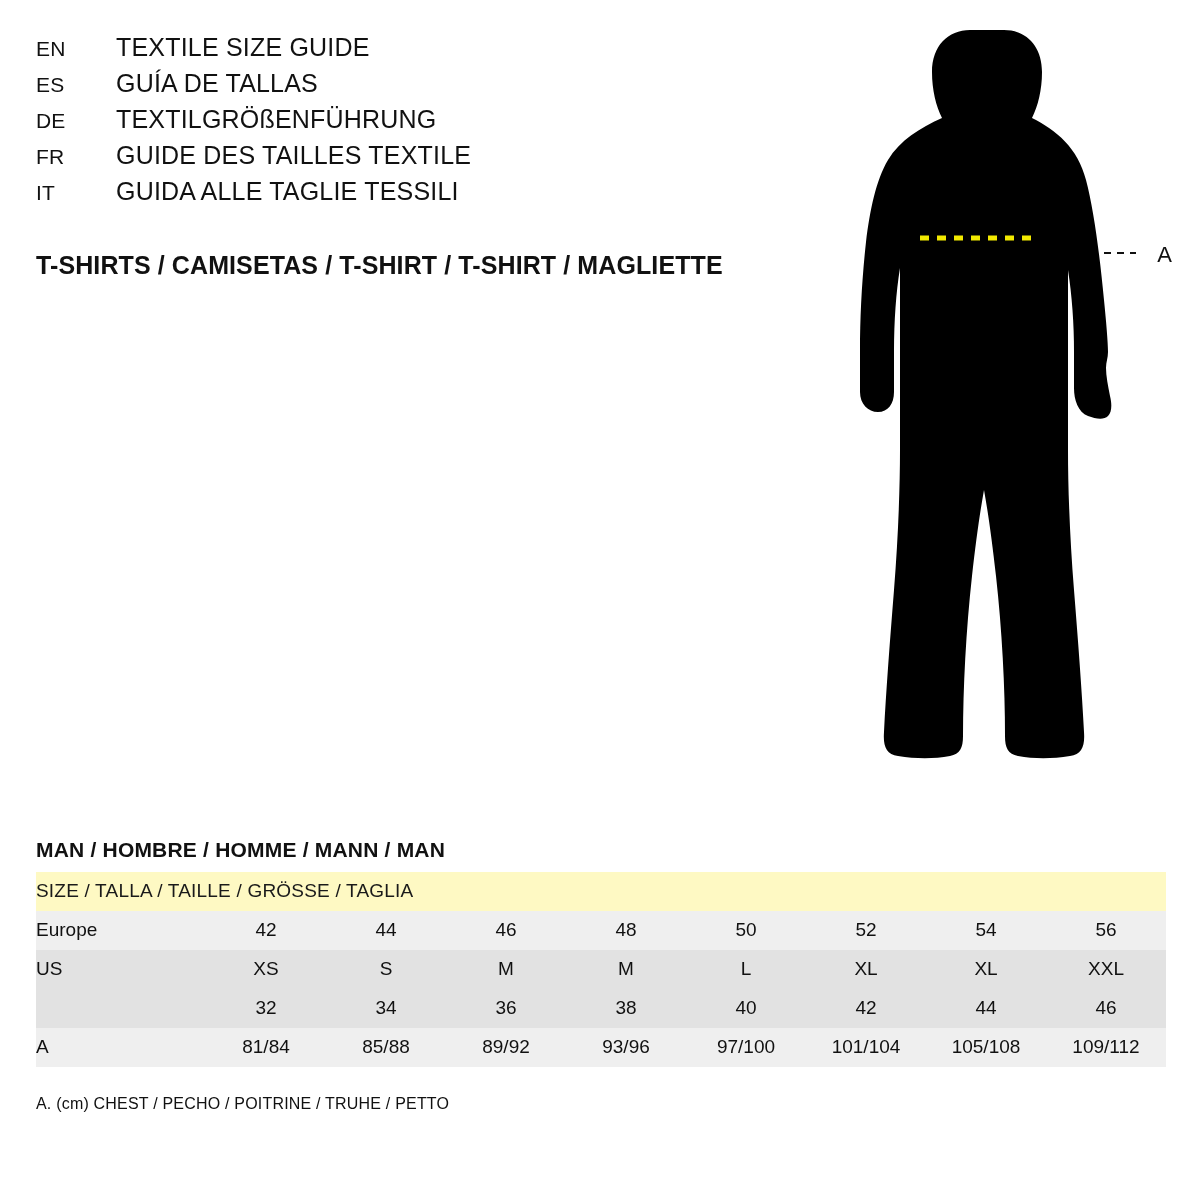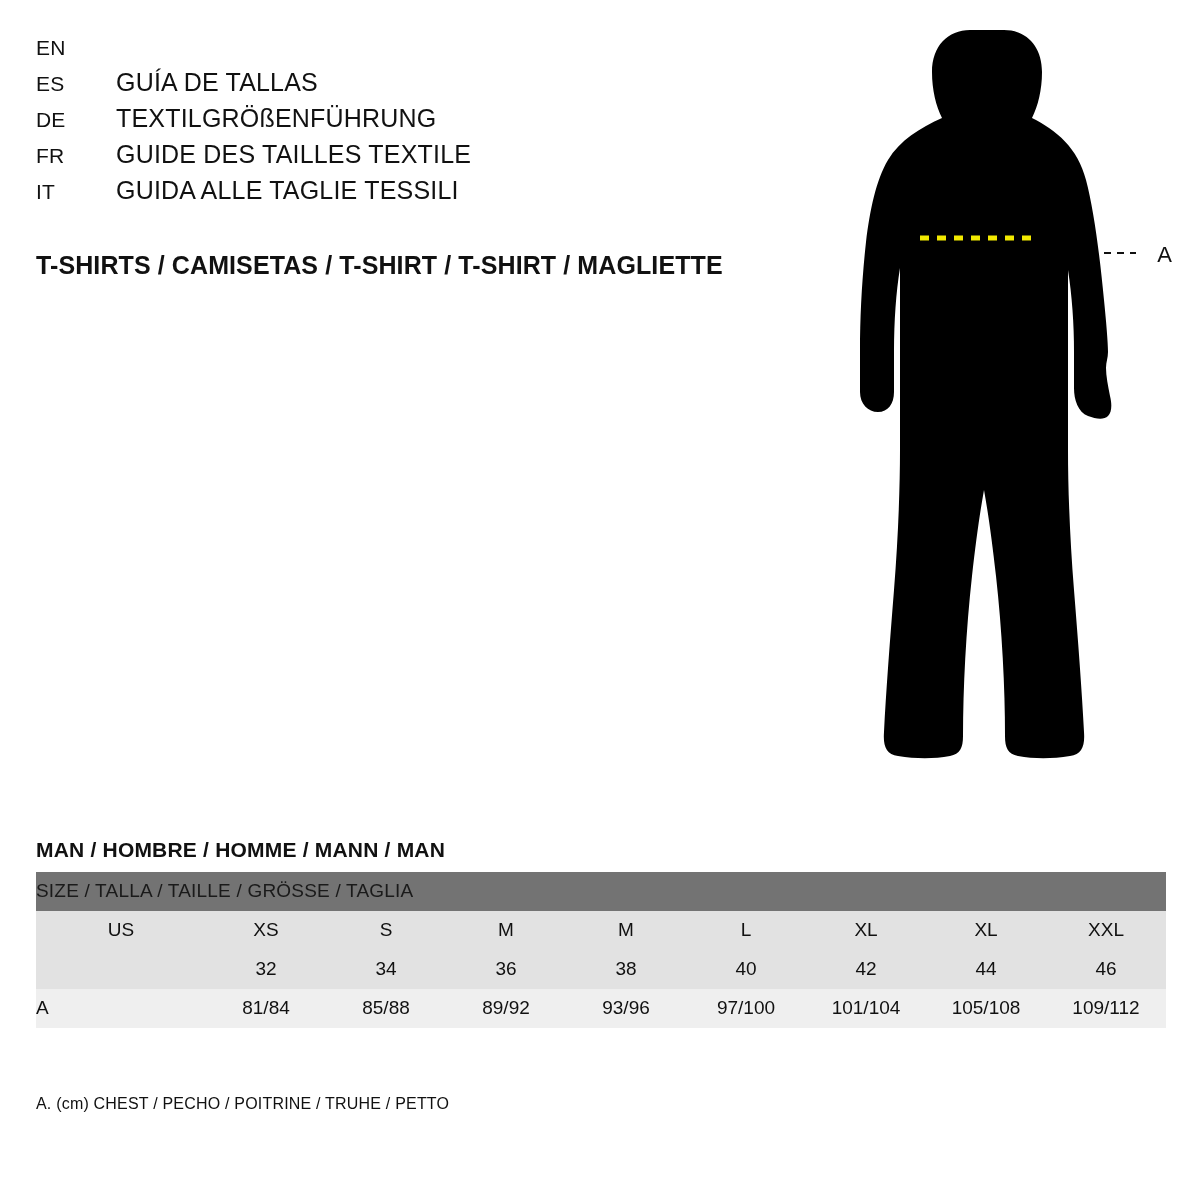--- a/index.html
+++ b/index.html
@@ -99,28 +99,28 @@
     border-collapse: collapse;
     width: 1130px;
     font-size: 19px;
   }
   table.size-table td {
     padding: 6px 0 7px 0;
     height: 26px;
     vertical-align: middle;
   }
   .head-row td {
-    background: #737373;
+    background: #fef9c3;
     color: #1a1a1a;
     font-size: 19px;
     padding-left: 6px;
     letter-spacing: 0.2px;
   }
   .row-light td { background: #efefef; }
-  .row-mid td   { background: #e2e2e2; text-align: center; }
+  .row-mid td   { background: #e2e2e2; }
   .label-cell {
     padding-left: 6px;
     text-align: left;
     width: 170px;
   }
   .val-cell {
     text-align: center;
     width: 120px;
   }
   .footnote {
@@ -130,20 +130,21 @@
     font-size: 16px;
     letter-spacing: 0.2px;
   }
 </style>
 </head>
 <body>
 
 <div class="lang-block">
   <div class="lang-row">
     <span class="lang-code">EN</span>
+    <span class="lang-text">TEXTILE SIZE GUIDE</span>
   </div>
   <div class="lang-row">
     <span class="lang-code">ES</span>
     <span class="lang-text">GUÍA DE TALLAS</span>
   </div>
   <div class="lang-row">
     <span class="lang-code">DE</span>
     <span class="lang-text">TEXTILGRÖßENFÜHRUNG</span>
   </div>
   <div class="lang-row">
@@ -213,20 +214,31 @@
   <div class="measure-label">A</div>
 </div>
 
 <div class="table-section">
   <div class="man-title">MAN / HOMBRE / HOMME / MANN / MAN</div>
   <table class="size-table">
     <tbody>
       <tr class="head-row">
         <td colspan="9">SIZE / TALLA / TAILLE / GRÖSSE / TAGLIA</td>
       </tr>
+      <tr class="row-light">
+        <td class="label-cell">Europe</td>
+        <td class="val-cell">42</td>
+        <td class="val-cell">44</td>
+        <td class="val-cell">46</td>
+        <td class="val-cell">48</td>
+        <td class="val-cell">50</td>
+        <td class="val-cell">52</td>
+        <td class="val-cell">54</td>
+        <td class="val-cell">56</td>
+      </tr>
       <tr class="row-mid">
         <td class="label-cell">US</td>
         <td class="val-cell">XS</td>
         <td class="val-cell">S</td>
         <td class="val-cell">M</td>
         <td class="val-cell">M</td>
         <td class="val-cell">L</td>
         <td class="val-cell">XL</td>
         <td class="val-cell">XL</td>
         <td class="val-cell">XXL</td>

